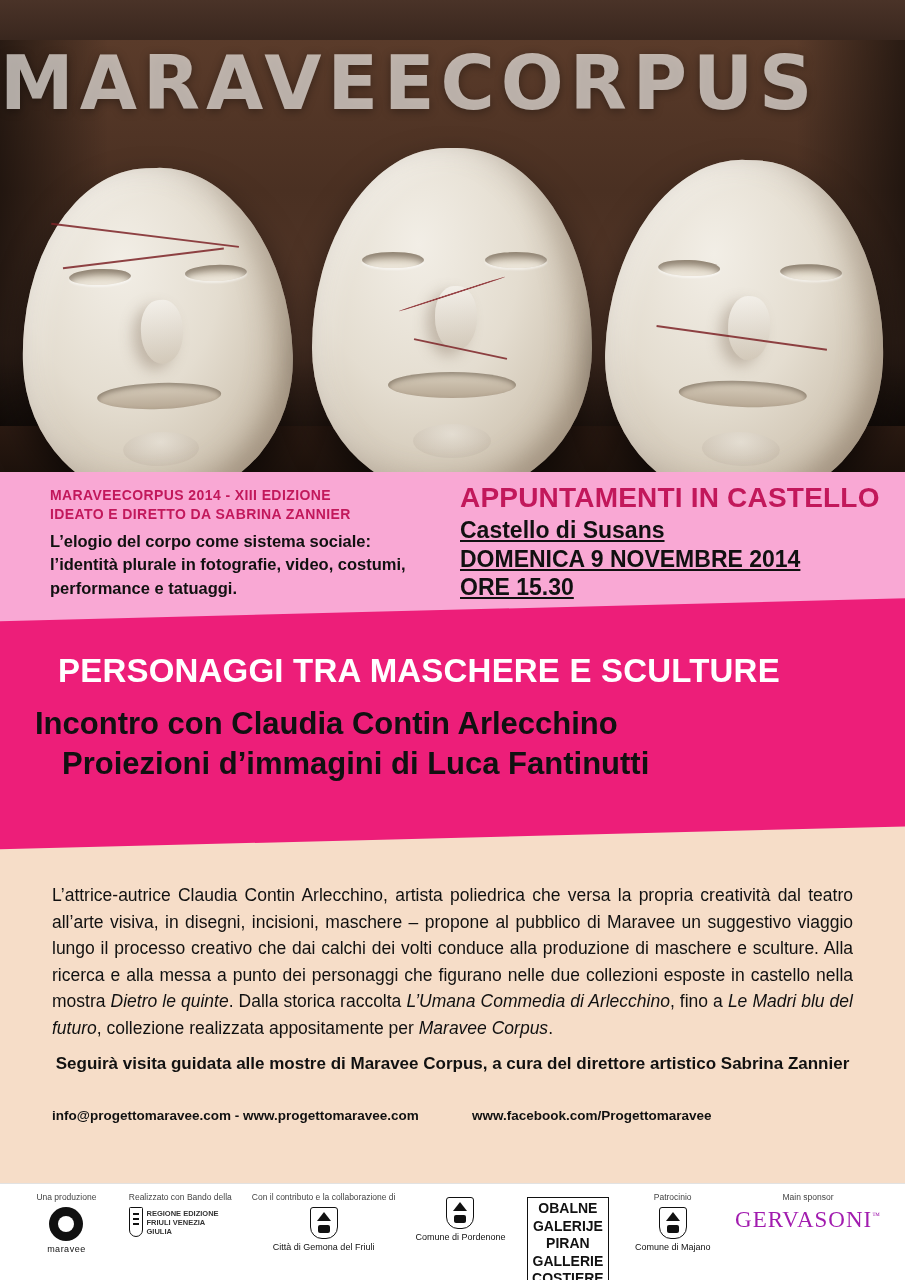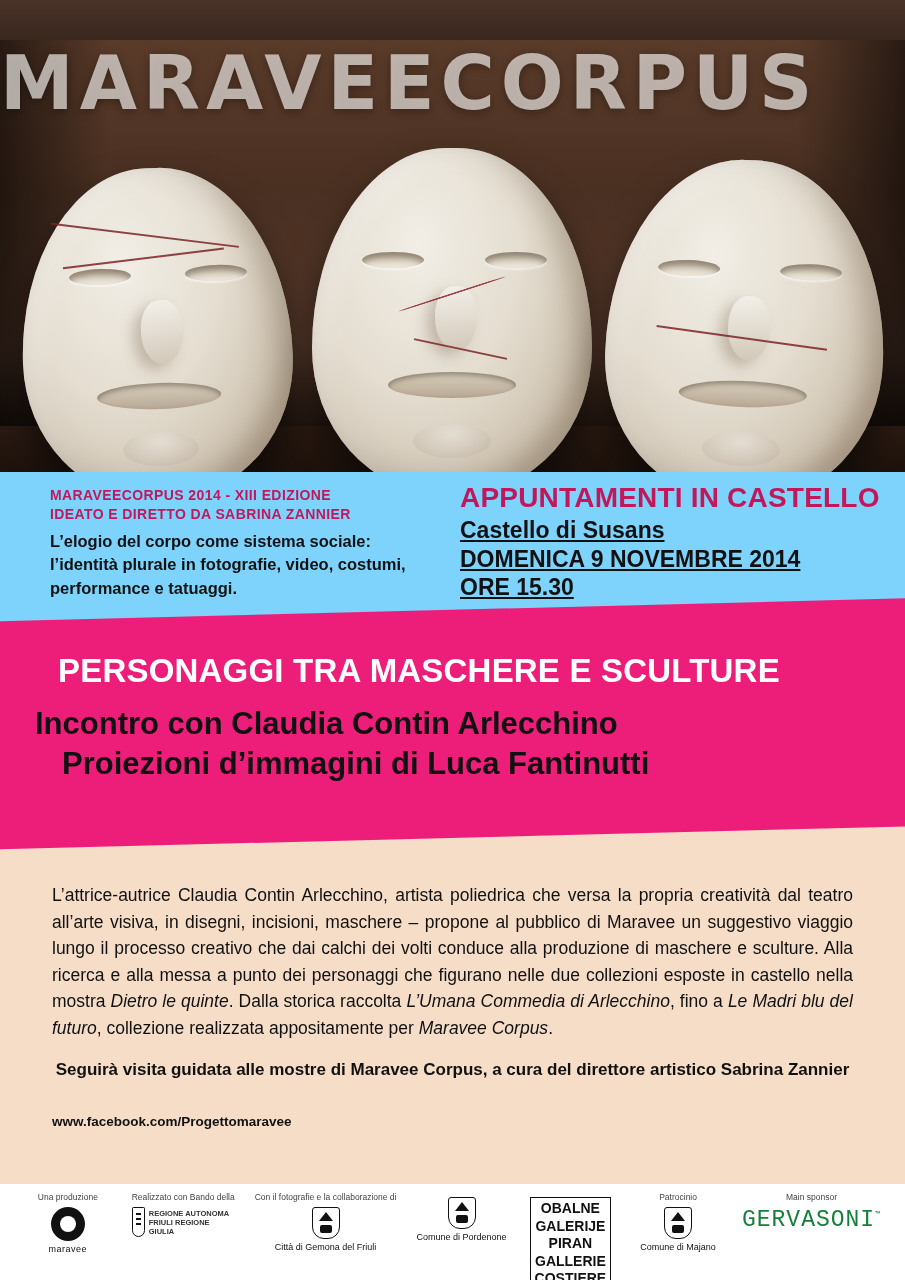--- a/index.html
+++ b/index.html
@@ -111,21 +111,21 @@
     font-size: 74px;
     letter-spacing: 6px;
     color: rgba(235,230,225,.72);
     text-shadow: 0 2px 10px rgba(0,0,0,.35);
     user-select: none;
   }
 
   
   .info {
     position: relative;
-    background: #7dd3fc;
+    background: #f9a8d4;
     padding: 18px 4px 10px 0;
     height: 150px;
     box-sizing: border-box;
   }
   .info-left {
     position: absolute;
     left: 50px; top: 14px;
     width: 380px;
   }
   .info-left .l1 {
@@ -222,21 +222,21 @@
     font-size: 17.5px;
     line-height: 1.52;
     text-align: justify;
   }
   .body-text em { font-style: italic; }
   .tagline {
     text-align: center;
     font-weight: bold;
     font-size: 17px;
     color: #111;
-    margin-top: 18px;
+    margin-top: 12px;
     padding: 0 40px;
   }
 
   
   .contacts {
     position: relative;
     margin-top: 34px;
     padding: 0 52px;
     font-size: 13.5px;
     font-weight: bold;
@@ -333,24 +333,24 @@
   .crest:after {
     content:"";
     position:absolute; left:50%; bottom:5px; transform:translateX(-50%);
     width: 12px; height: 8px; background: #111; border-radius: 2px;
   }
   .obalne {
     font-size: 14px; line-height: 1.25; font-weight: bold; color:#111;
     border: 1px solid #111; padding: 2px 4px; display:inline-block; text-align:center;
   }
   .gervasoni {
-    font-family: Liberation Mono, monospace;
+    font-family: Liberation Serif, serif;
     font-size: 23px;
     letter-spacing: 1px;
-    color: #15803d;
+    color: #a21caf;
     font-weight: normal;
   }
   .gervasoni sup { font-size: 8px; vertical-align: super; }
 </style>
 </head>
 <body>
 
 <div class="poster">
 
   <div class="photo">
@@ -414,42 +414,43 @@
     </div>
   </div>
 
   <div class="body-text">
     <span>L’attrice-autrice Claudia Contin Arlecchino, artista poliedrica che versa la propria creatività dal teatro all’arte visiva, in disegni, incisioni, maschere – propone al pubblico di Maravee un suggestivo viaggio lungo il processo creativo che dai calchi dei volti conduce alla produzione di maschere e sculture. Alla ricerca e alla messa a punto dei personaggi che figurano nelle due collezioni esposte in castello nella mostra </span><em>Dietro le quinte</em><span>. Dalla storica raccolta </span><em>L’Umana Commedia di Arlecchino</em><span>, fino a </span><em>Le Madri blu del futuro</em><span>, collezione realizzata appositamente per </span><em>Maravee Corpus</em><span>.</span>
   </div>
 
   <div class="tagline">Seguirà visita guidata alle mostre di Maravee Corpus, a cura del direttore artistico Sabrina Zannier</div>
 
   <div class="contacts">
+    <div class="c1">info@progettomaravee.com - www.progettomaravee.com</div>
     <div class="c2">www.facebook.com/Progettomaravee</div>
   </div>
 
   <div class="footer">
     <div class="footer-inner">
 
       <div class="logo-cell">
         <span class="cap">Una produzione</span>
         <div class="circle-mark"></div>
         <span class="name maravee-word">maravee</span>
       </div>
 
       <div class="logo-cell">
         <span class="cap">Realizzato con Bando della</span>
         <div class="fvg-mark">
           <div class="fvg-shield"></div>
-          <div class="fvg-text">REGIONE AUTONOMA FRIULI REGIONE GIULIA</div>
+          <div class="fvg-text">REGIONE EDIZIONE FRIULI VENEZIA GIULIA</div>
         </div>
       </div>
 
       <div class="logo-cell">
-        <span class="cap">Con il fotografie e la collaborazione di</span>
+        <span class="cap">Con il contributo e la collaborazione di</span>
         <div class="crest"></div>
         <span class="name">Città di Gemona del Friuli</span>
       </div>
 
       <div class="logo-cell">
         <span class="cap"></span>
         <div class="crest"></div>
         <span class="name">Comune di Pordenone</span>
       </div>
 

